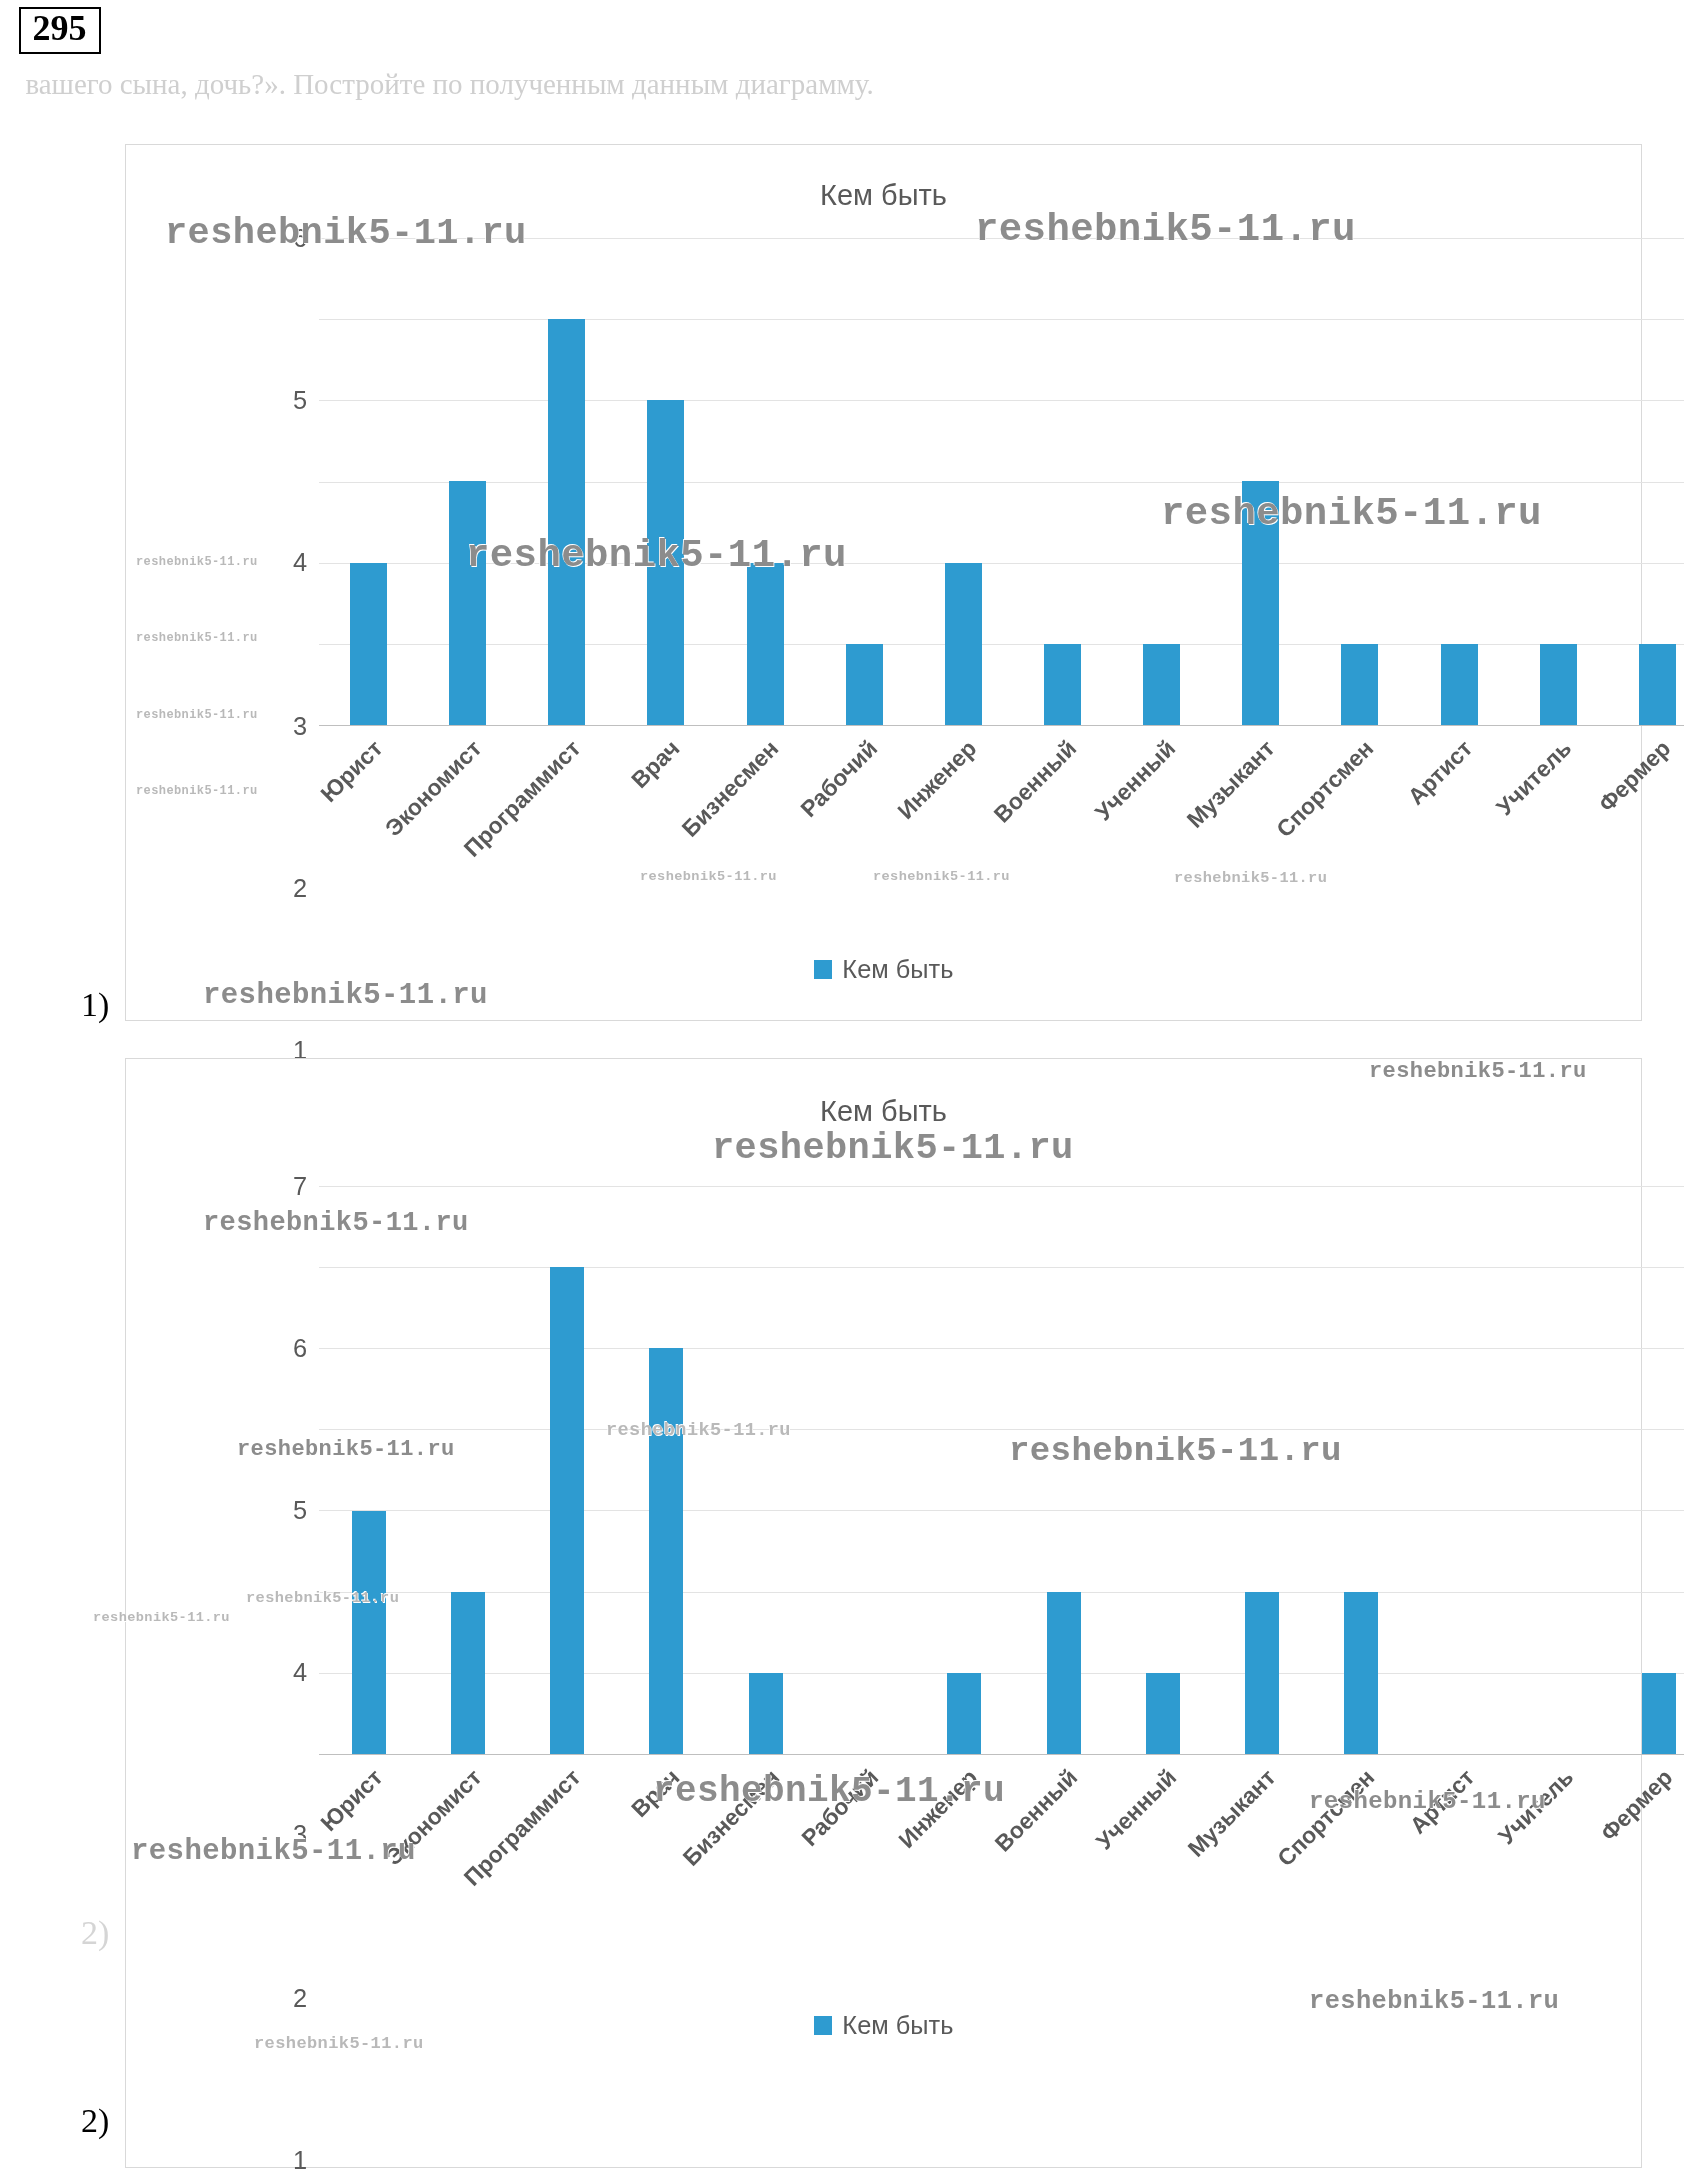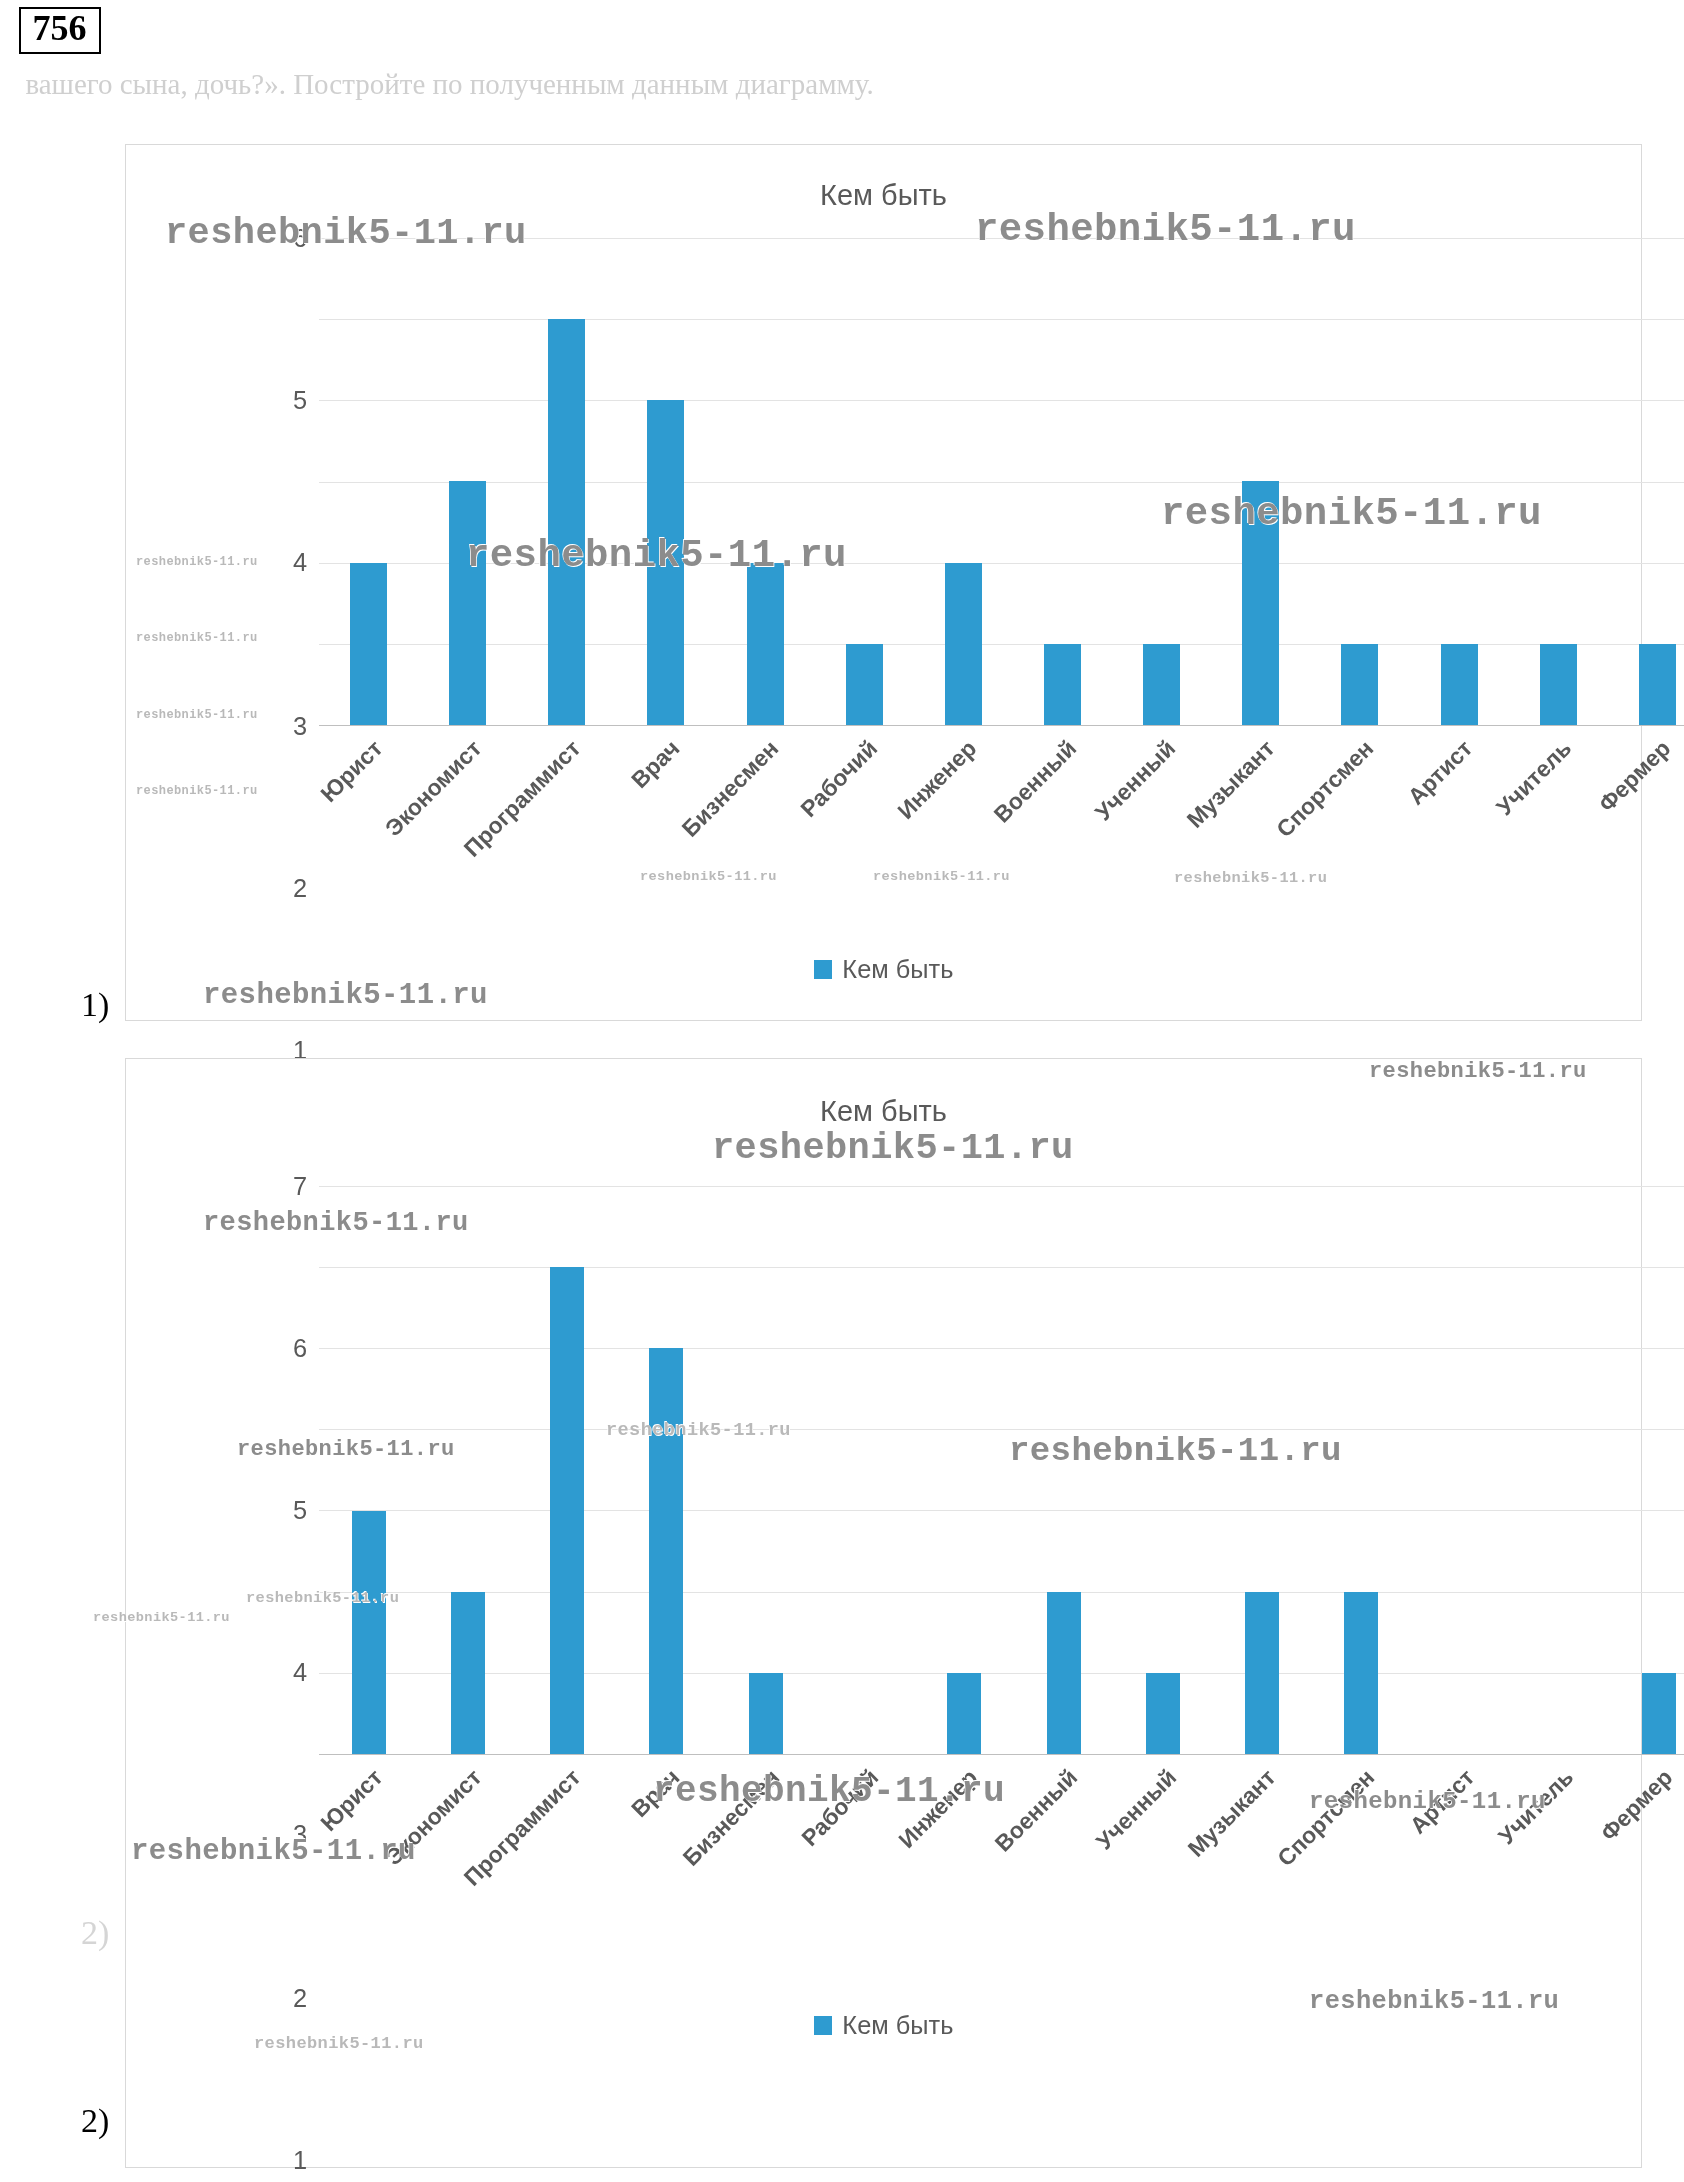--- a/index.html
+++ b/index.html
@@ -181,21 +181,21 @@
     white-space: nowrap;
     pointer-events: none;
     letter-spacing: 0.4px;
     text-shadow: 0.8px 0.8px 0 #ffffff, -0.8px -0.8px 0 #ffffff;
   }
   .wm.light { color: #b9b9b9; }
 </style>
 </head>
 <body>
 
-<div class="ex-number">756</div>
+<div class="ex-number">295</div>
 
 <div class="task-text">вашего сына, дочь?». Постройте по полученным данным диаграмму.</div>
 
 <div class="chart-card" id="chart-card-1">
   <div class="chart-title">Кем быть</div>
   <div class="plot" id="plot-1">
       <div class="axis-line" style="top: 487px;">
         <div class="y-tick" style="top: 487px;">0</div>
       </div>
       <div class="gridline" style="top: 406px;">

